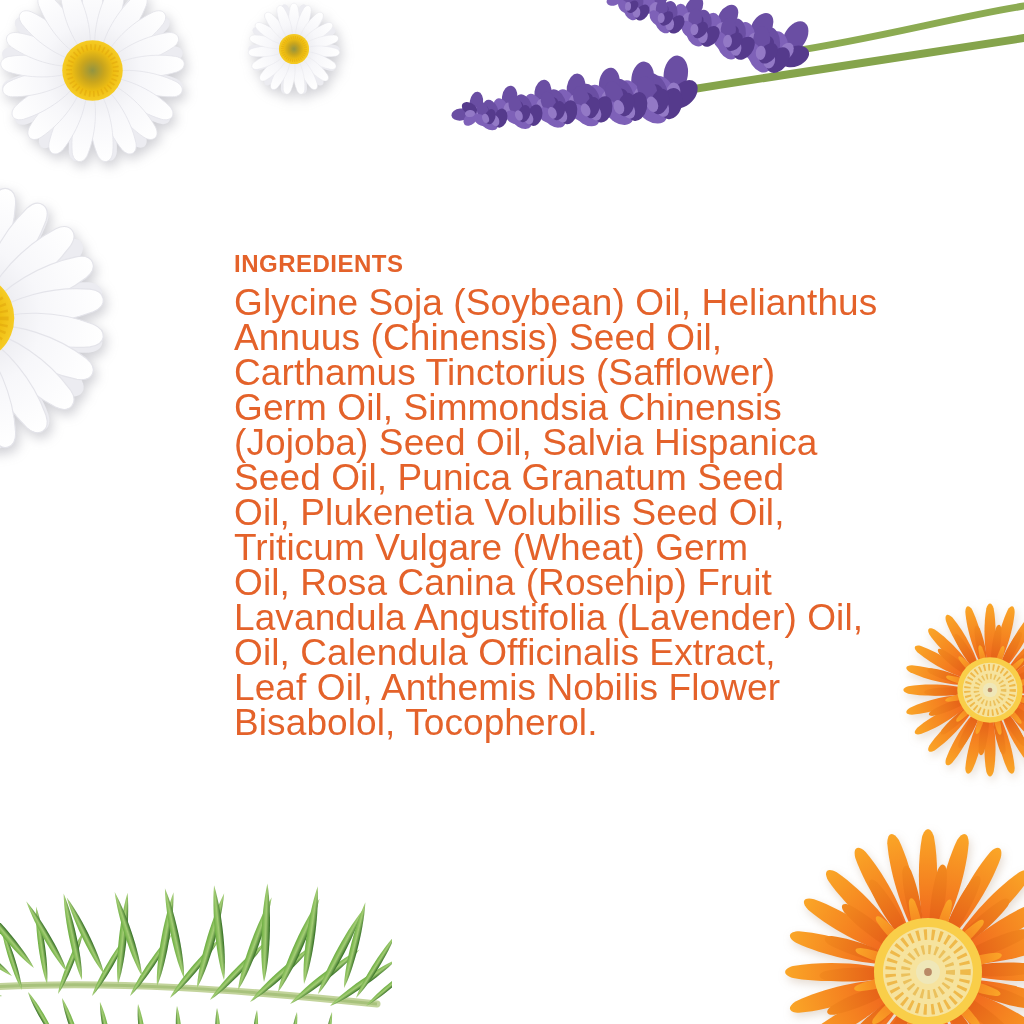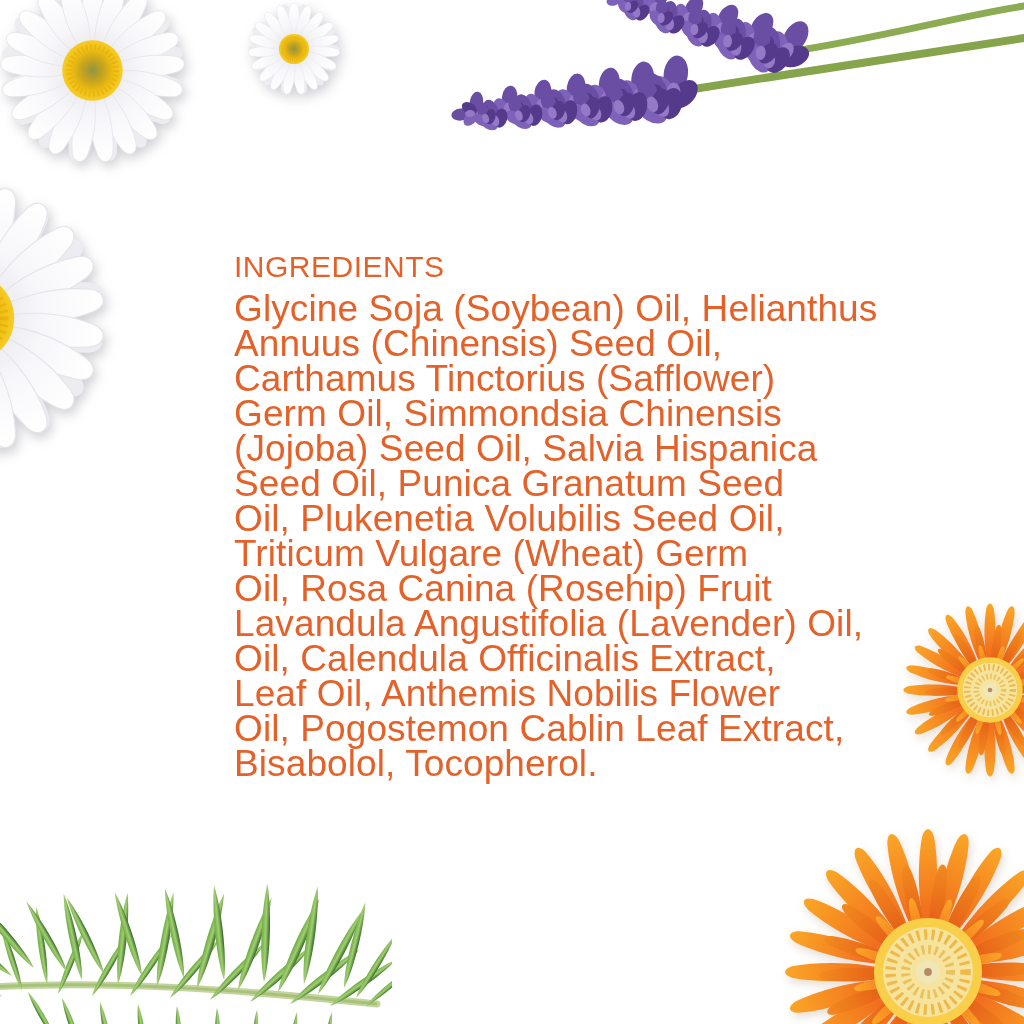--- a/index.html
+++ b/index.html
@@ -9,21 +9,21 @@
     font-family:"Liberation Sans","DejaVu Sans",sans-serif;
   }
   .deco{position:absolute;pointer-events:none}
   .shadowed{filter:drop-shadow(3px 5px 6px rgba(108,108,124,.32))}
   .softshadow{filter:drop-shadow(2px 4px 5px rgba(150,110,70,.25))}
   #ingredients{
     position:absolute;left:234px;top:252px;width:620px;
     color:var(--text-orange,#E4622A);
   }
   #ingredients h1{
-    margin:0 0 9px 0;font-size:30px;line-height:1;font-weight:normal;letter-spacing:.5px;
+    margin:0 0 9px 0;font-size:24px;line-height:1;font-weight:bold;letter-spacing:.5px;
   }
   .ing-line{font-size:37px;line-height:35px;white-space:nowrap;letter-spacing:.1px}
 </style>
 </head>
 <body>
 
 <svg width="0" height="0" style="position:absolute" aria-hidden="true">
   <defs>
     <linearGradient id="pg" x1="0" y1="1" x2="0" y2="0">
       <stop offset="0" stop-color="#E7E7EC"></stop>
@@ -439,15 +439,14 @@
   <div class="ing-line">Carthamus Tinctorius (Safflower)</div>
   <div class="ing-line">Germ Oil, Simmondsia Chinensis</div>
   <div class="ing-line">(Jojoba) Seed Oil, Salvia Hispanica</div>
   <div class="ing-line">Seed Oil, Punica Granatum Seed</div>
   <div class="ing-line">Oil, Plukenetia Volubilis Seed Oil,</div>
   <div class="ing-line">Triticum Vulgare (Wheat) Germ</div>
   <div class="ing-line">Oil, Rosa Canina (Rosehip) Fruit</div>
   <div class="ing-line">Lavandula Angustifolia (Lavender) Oil,</div>
   <div class="ing-line">Oil, Calendula Officinalis Extract,</div>
   <div class="ing-line">Leaf Oil, Anthemis Nobilis Flower</div>
-  <div class="ing-line">Oil, Pogostemon Cablin Leaf Extract,</div>
   <div class="ing-line">Bisabolol, Tocopherol.</div>
 </div>
 
 </body></html>

